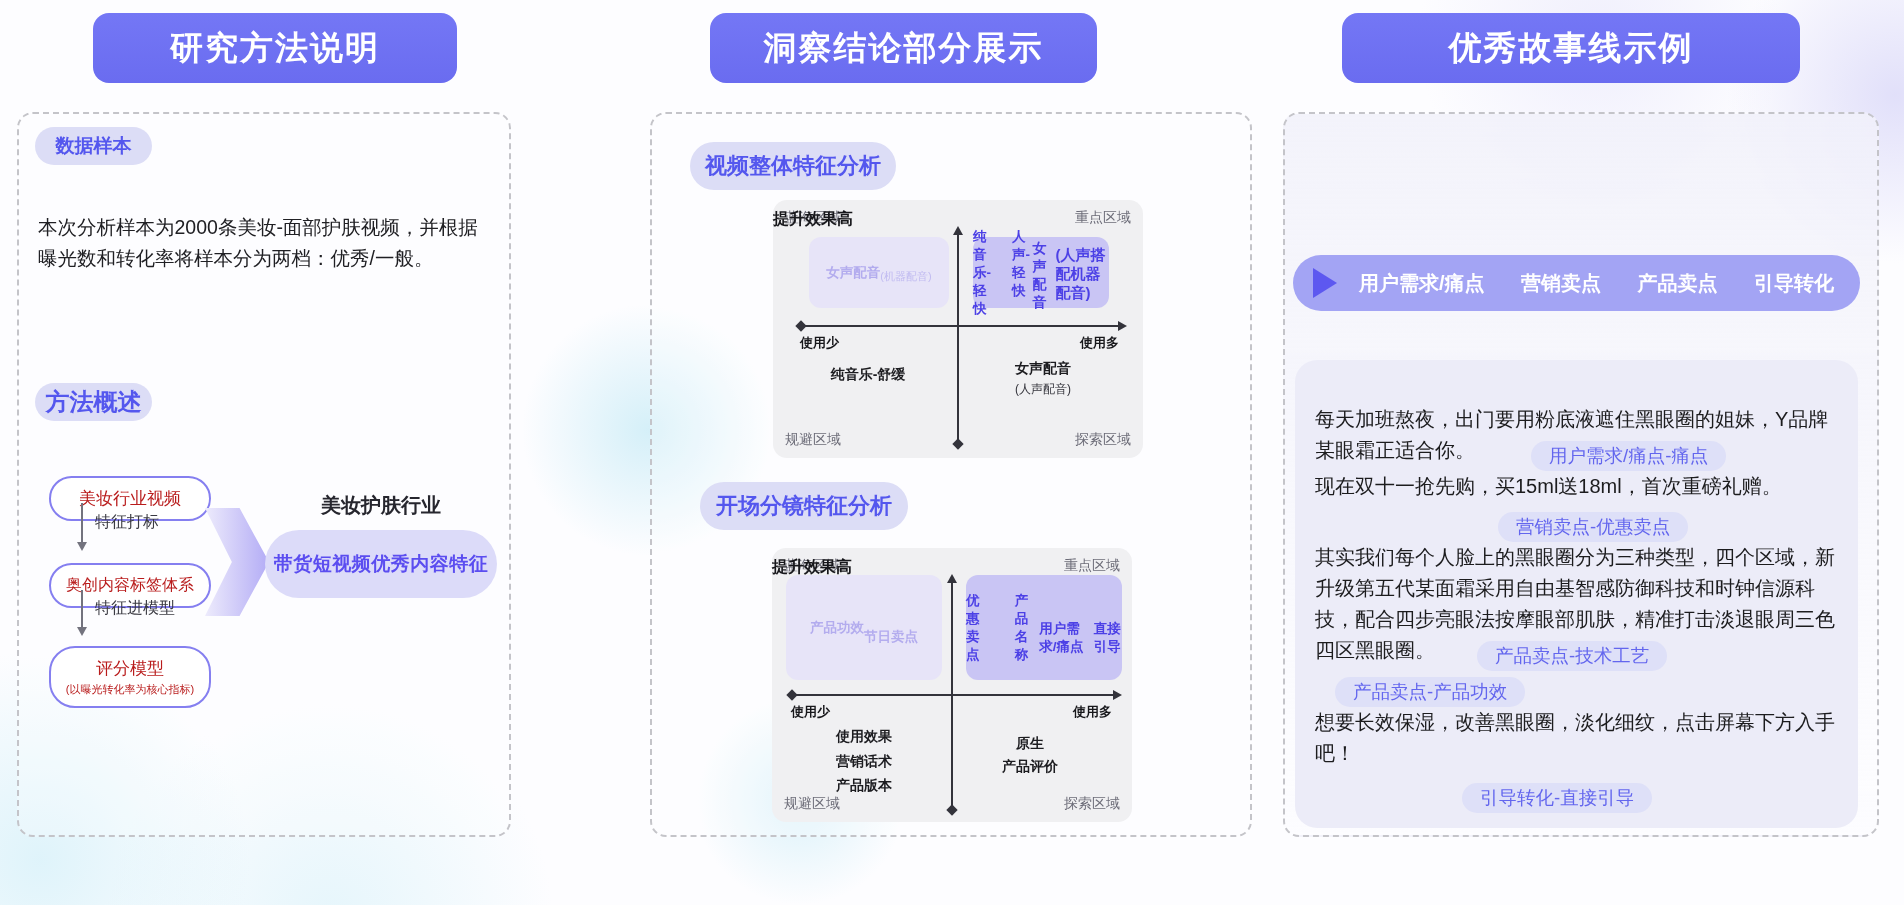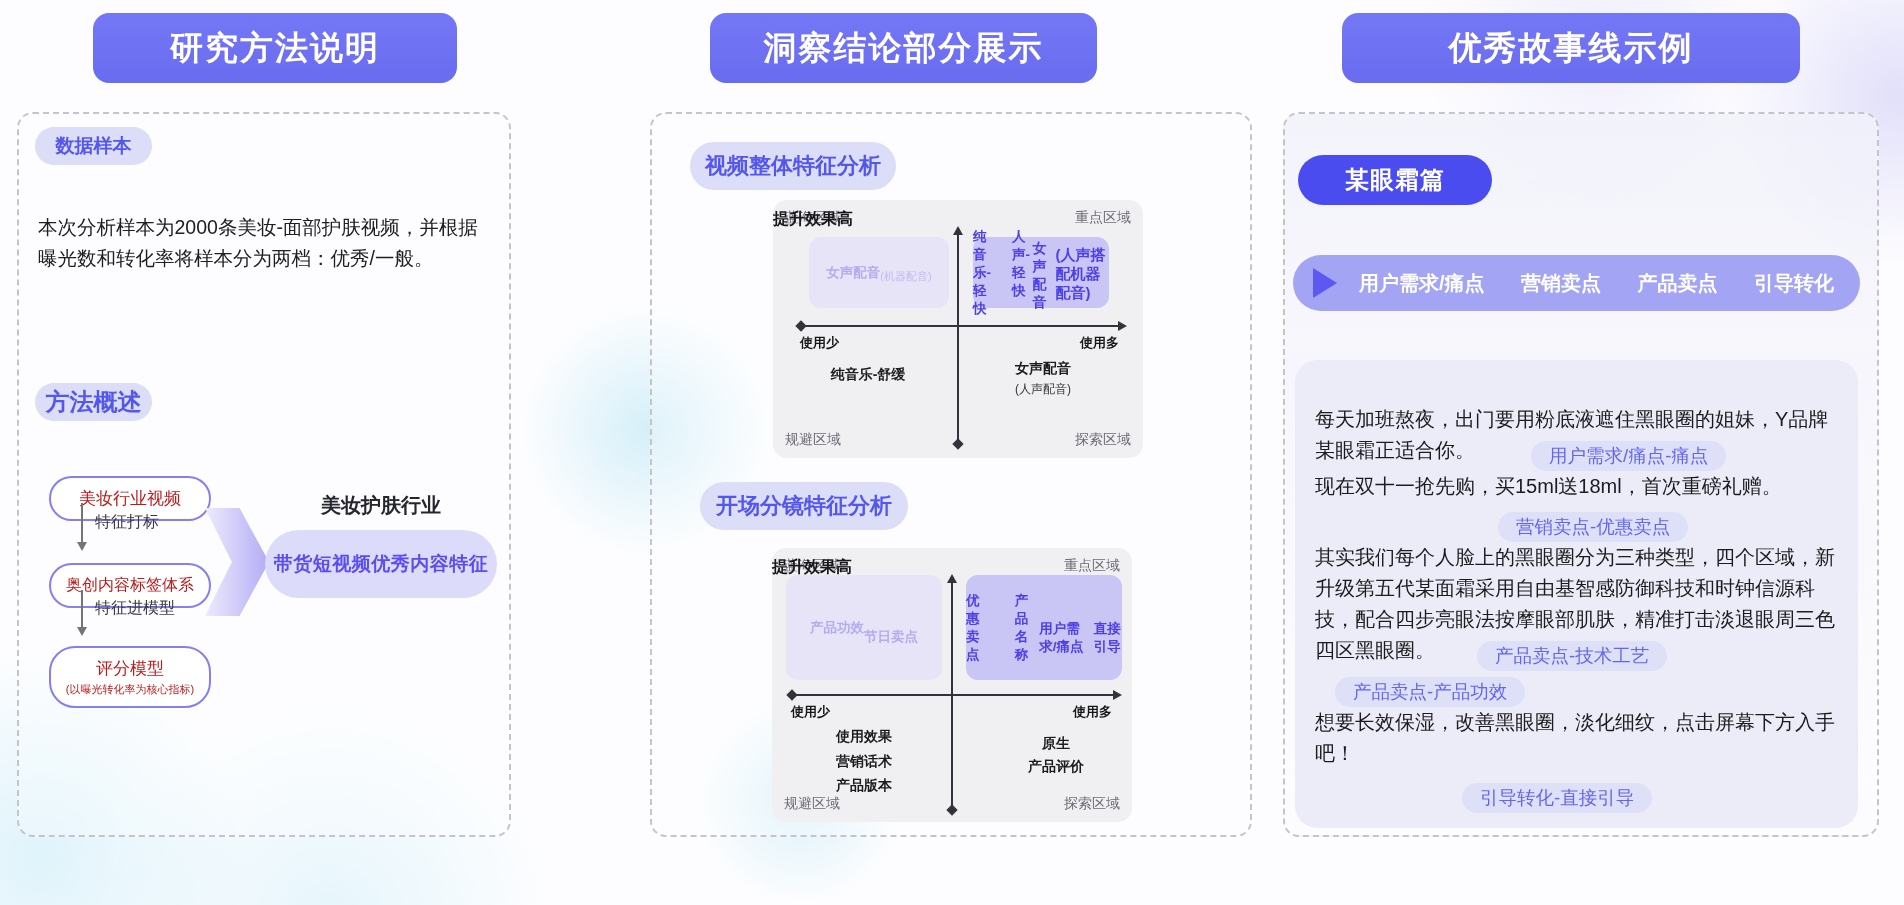--- a/index.html
+++ b/index.html
@@ -222,29 +222,28 @@
       <div class="q-strong-row" style="gap:10px;margin-top:20px;">
         <span>用户需求/痛点</span>
         <span>直接引导</span>
       </div>
     </div>
     <div class="q-dark" style="left:40px;top:176px;width:104px;line-height:24.5px;">
       <div>使用效果</div>
       <div>营销话术</div>
       <div>产品版本</div>
     </div>
-    <div class="q-dark" style="left:226px;top:184px;width:116px;line-height:23px;">
+    <div class="q-dark" style="left:200px;top:184px;width:116px;line-height:23px;">
       <div>原生</div>
       <div>产品评价</div>
     </div>
   </div>
 
   <div class="panel right-tint" style="left:1283px;width:592px;"></div>
 
-  <div class="eye-badge">某眼霜篇</div>
 
   <div class="timeline-bar">
     <span class="play-triangle"></span>
     <div class="timeline-labels">
       <span>用户需求/痛点</span>
       <span>营销卖点</span>
       <span>产品卖点</span>
       <span>引导转化</span>
     </div>
   </div>

